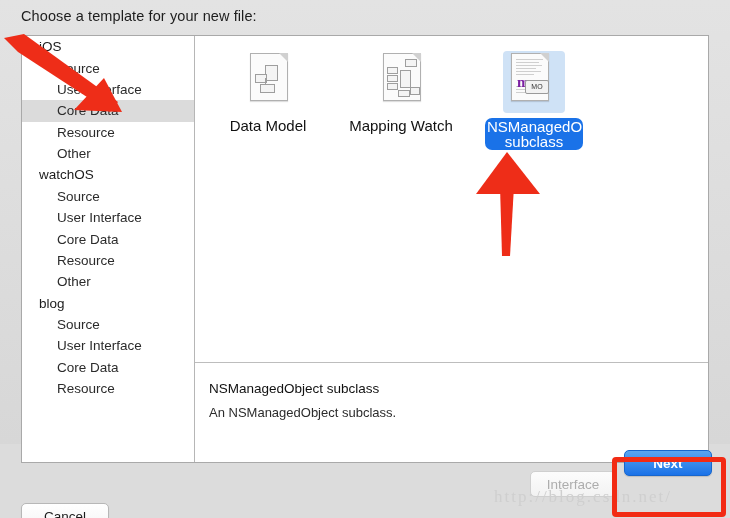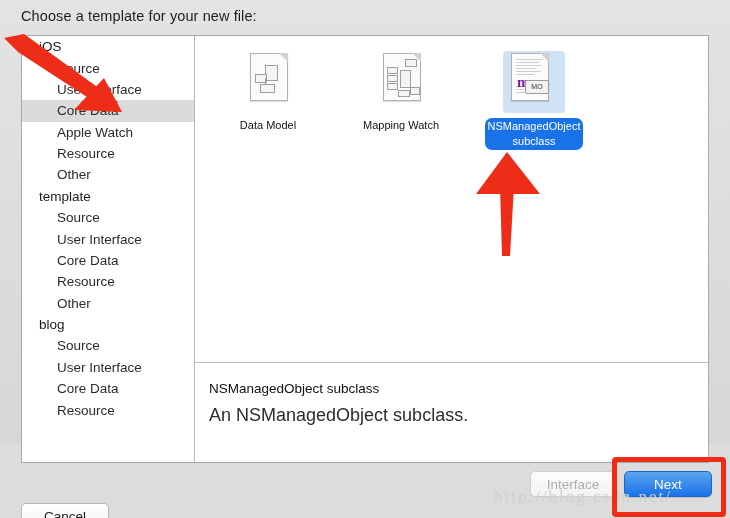--- a/index.html
+++ b/index.html
@@ -50,21 +50,21 @@
     padding:12px 0 0 0;
     display:flex;flex-wrap:wrap;align-content:flex-start;
   }
   .tile{
     width:120px;margin-left:13px;
     display:flex;flex-direction:column;align-items:center;
     padding-top:3px;
   }
   .tile-icon{width:52px;height:62px;position:relative;}
   .tile-label{
-    margin-top:5px;font-size:11px;line-height:15px;color:#111;
+    margin-top:5px;font-size:15px;line-height:15px;color:#111;
     text-align:center;width:100%;
   }
   .tile.selected .tile-icon{
     background:#cfe2f6;border-radius:4px;
     width:62px;height:62px;
     display:flex;align-items:center;justify-content:center;
   }
   .tile.selected .tile-label{
     background:#1a72e8;color:#fff;border-radius:7px;
     padding:1px 2px;width:94px;
@@ -82,44 +82,45 @@
   }
   .mini{position:absolute;background:#f4f4f4;border:1px solid #9e9e9e;}
   #divider{
     position:absolute;left:0;right:0;top:326px;height:1px;background:#bdbdbd;
   }
   #desc{
     position:absolute;left:0;right:0;top:327px;bottom:0;background:#fff;
     padding:18px 0 0 14px;box-sizing:border-box;
   }
   #desc-title{font-size:13.5px;color:#111;}
-  #desc-body{font-size:18px;color:#2c2c2c;margin-top:9px;}
+  #desc-body{font-size:13px;color:#2c2c2c;margin-top:9px;}
   
   .btn{
     position:absolute;height:26px;border-radius:5px;
     font-size:13.5px;display:flex;align-items:center;justify-content:center;
     box-sizing:border-box;
   }
   #cancel-button{
     left:21px;top:471px;width:88px;
     background:linear-gradient(#ffffff,#f4f4f4);
     border:1px solid #b7b7b7;color:#1a1a1a;
     box-shadow:0 1px 1px rgba(0,0,0,.10);
     margin-top:32px;
   }
   #previous-button{
     left:530px;top:471px;width:86px;
     background:linear-gradient(#fcfcfc,#f2f2f2);
     border:1px solid #cfcfcf;color:#adadad;
   }
   #next-button{
-    left:624px;top:471px;width:88px;
+    left:624px;top:450px;width:88px;
     background:linear-gradient(#5ba5ef,#1a72e8);
     border:1px solid #1766cd;color:#ffffff;
     box-shadow:0 1px 1px rgba(0,0,0,.14);
+    font-weight:bold;
   }
   
   #red-box{
     position:absolute;left:612px;top:457px;width:114px;height:60px;
     border:5px solid #f22b14;border-radius:4px;box-sizing:border-box;
     pointer-events:none;
   }
   .arrow{position:absolute;pointer-events:none;}
   #watermark{
     position:absolute;left:494px;top:487px;
@@ -134,24 +135,23 @@
 
   <div id="header-title">Choose a template for your new file:</div>
 
   <div id="panel">
 
     <div id="sidebar">
         <div class="side-group">iOS</div>
         <div class="side-item">Source</div>
         <div class="side-item">User Interface</div>
         <div class="side-item selected">Core Data</div>
-        <div class="side-item">Apple Watch</div>
         <div class="side-item">Resource</div>
         <div class="side-item">Other</div>
-        <div class="side-group">template</div>
+        <div class="side-group">watchOS</div>
         <div class="side-item">Source</div>
         <div class="side-item">User Interface</div>
         <div class="side-item">Core Data</div>
         <div class="side-item">Resource</div>
         <div class="side-item">Other</div>
         <div class="side-group">blog</div>
         <div class="side-item">Source</div>
         <div class="side-item">User Interface</div>
         <div class="side-item">Core Data</div>
         <div class="side-item">Resource</div>

